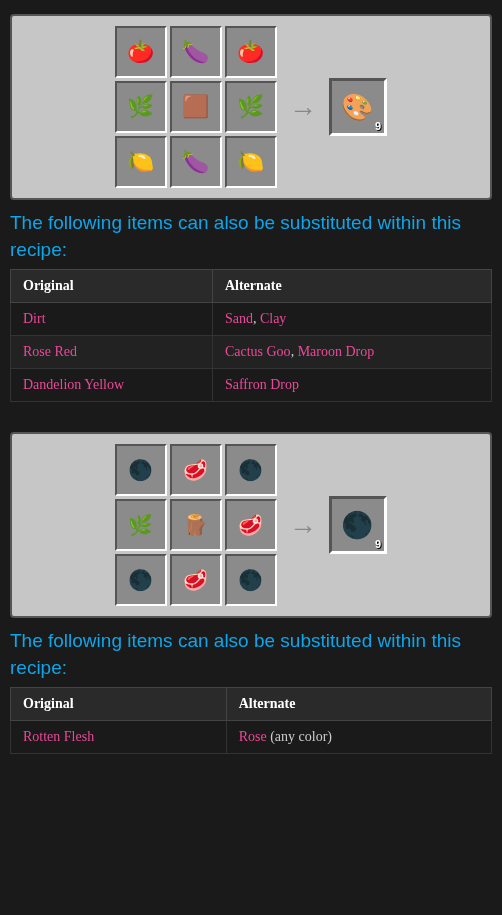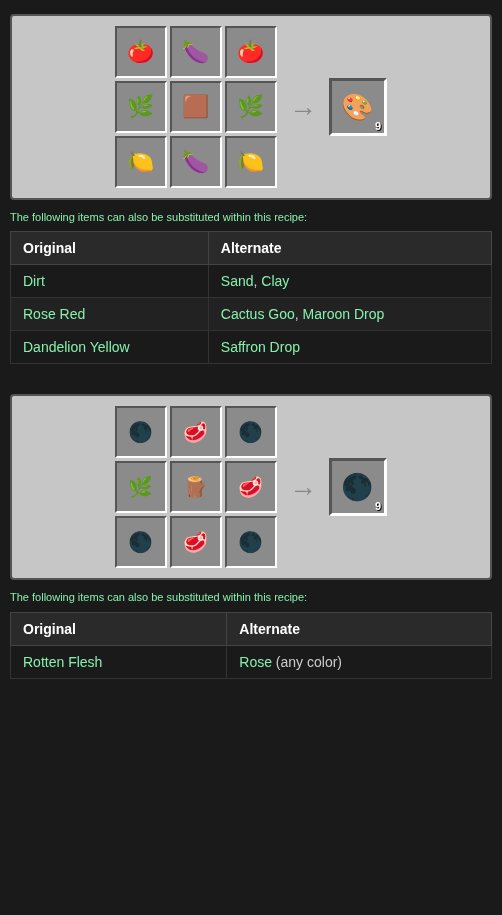--- a/index.html
+++ b/index.html
@@ -71,33 +71,34 @@
       position: absolute;
       bottom: 1px;
       right: 3px;
       font-size: 11px;
       color: #fff;
       font-weight: bold;
       text-shadow: 1px 1px 0 #000;
     }
 
     .note-text {
-      color: #86efac;
-      font-size: 11px;
+      color: #0ea5e9;
+      font-size: 19px;
       padding: 4px 4px 6px 4px;
       line-height: 1.4;
     }
 
     
     .sub-table {
       width: calc(100% - 8px);
       margin: 0 4px 8px 4px;
       border-collapse: collapse;
       background: #1a1a1a;
       border: 1px solid #444;
+      font-family: Liberation Serif, serif;
     }
 
     .sub-table th {
       background: #2a2a2a;
       color: #ffffff;
       font-weight: bold;
       padding: 8px 12px;
       text-align: left;
       border: 1px solid #444;
       font-size: 14px;
@@ -111,21 +112,21 @@
     }
 
     .sub-table tr:nth-child(even) td {
       background: #222;
     }
     .sub-table tr:nth-child(odd) td {
       background: #1a1a1a;
     }
 
     .link {
-      color: #86efac;
+      color: #ec4899;
       text-decoration: none;
     }
 
   </style>
 </head>
 <body>
 
 <div class="section">
   <div class="craft-area">
     <div class="grid-3x3">

